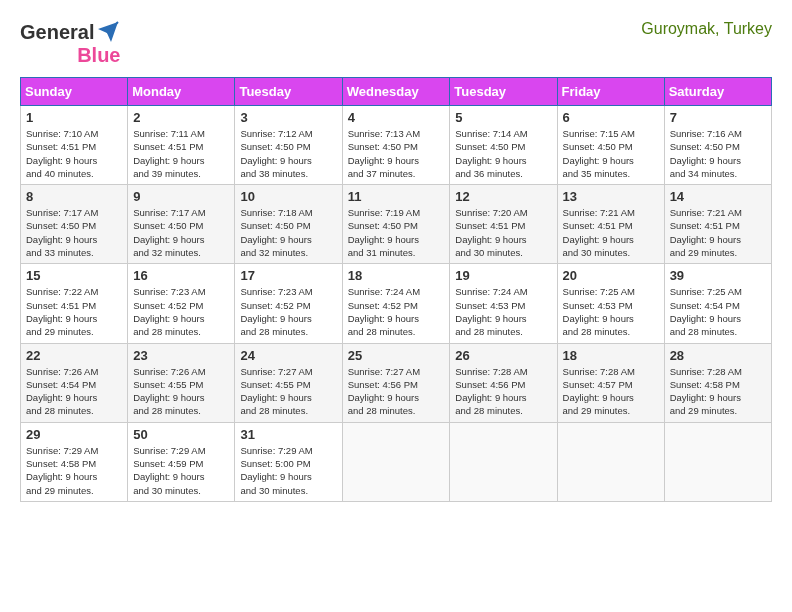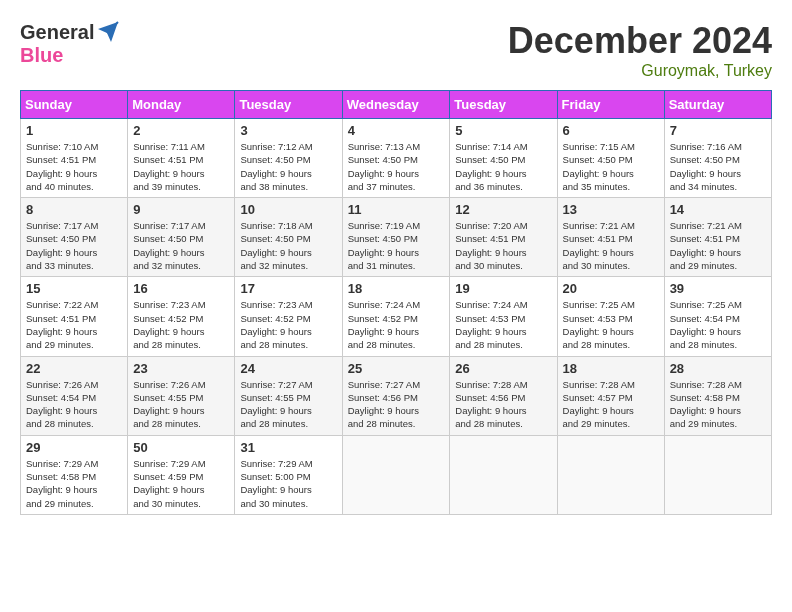--- a/index.html
+++ b/index.html
@@ -12,21 +12,21 @@
     }
     .header {
       display: flex;
       justify-content: space-between;
       align-items: flex-start;
       margin-bottom: 10px;
     }
     .logo {
       display: flex;
       flex-direction: column;
-      align-items: flex-start;
+      align-items: flex-end;
     }
     .logo-text {
       display: flex;
       align-items: center;
     }
     .logo-general {
       font-size: 20px;
       font-weight: bold;
       color: #333;
     }
@@ -101,21 +101,20 @@
     <div class="logo-text">
       <span class="logo-general">General</span>
       <svg class="logo-bird" viewBox="0 0 24 24">
         <path d="M22 2L11 13" stroke="#2a6db5" stroke-width="2" fill="none"></path>
         <path d="M22 2L15 22L11 13L2 9L22 2Z" fill="#2a6db5"></path>
       </svg>
     </div>
     <span class="logo-blue">Blue</span>
   </div>
   <div class="title-section">
-    <div class="month-title">December 2024</div>
     <div class="subtitle">Guroymak, Turkey</div>
   </div>
 </div>
 
 <table class="calendar">
   <thead>
     <tr>
     <th>Sunday</th>
         <th>Monday</th>
         <th>Tuesday</th>

